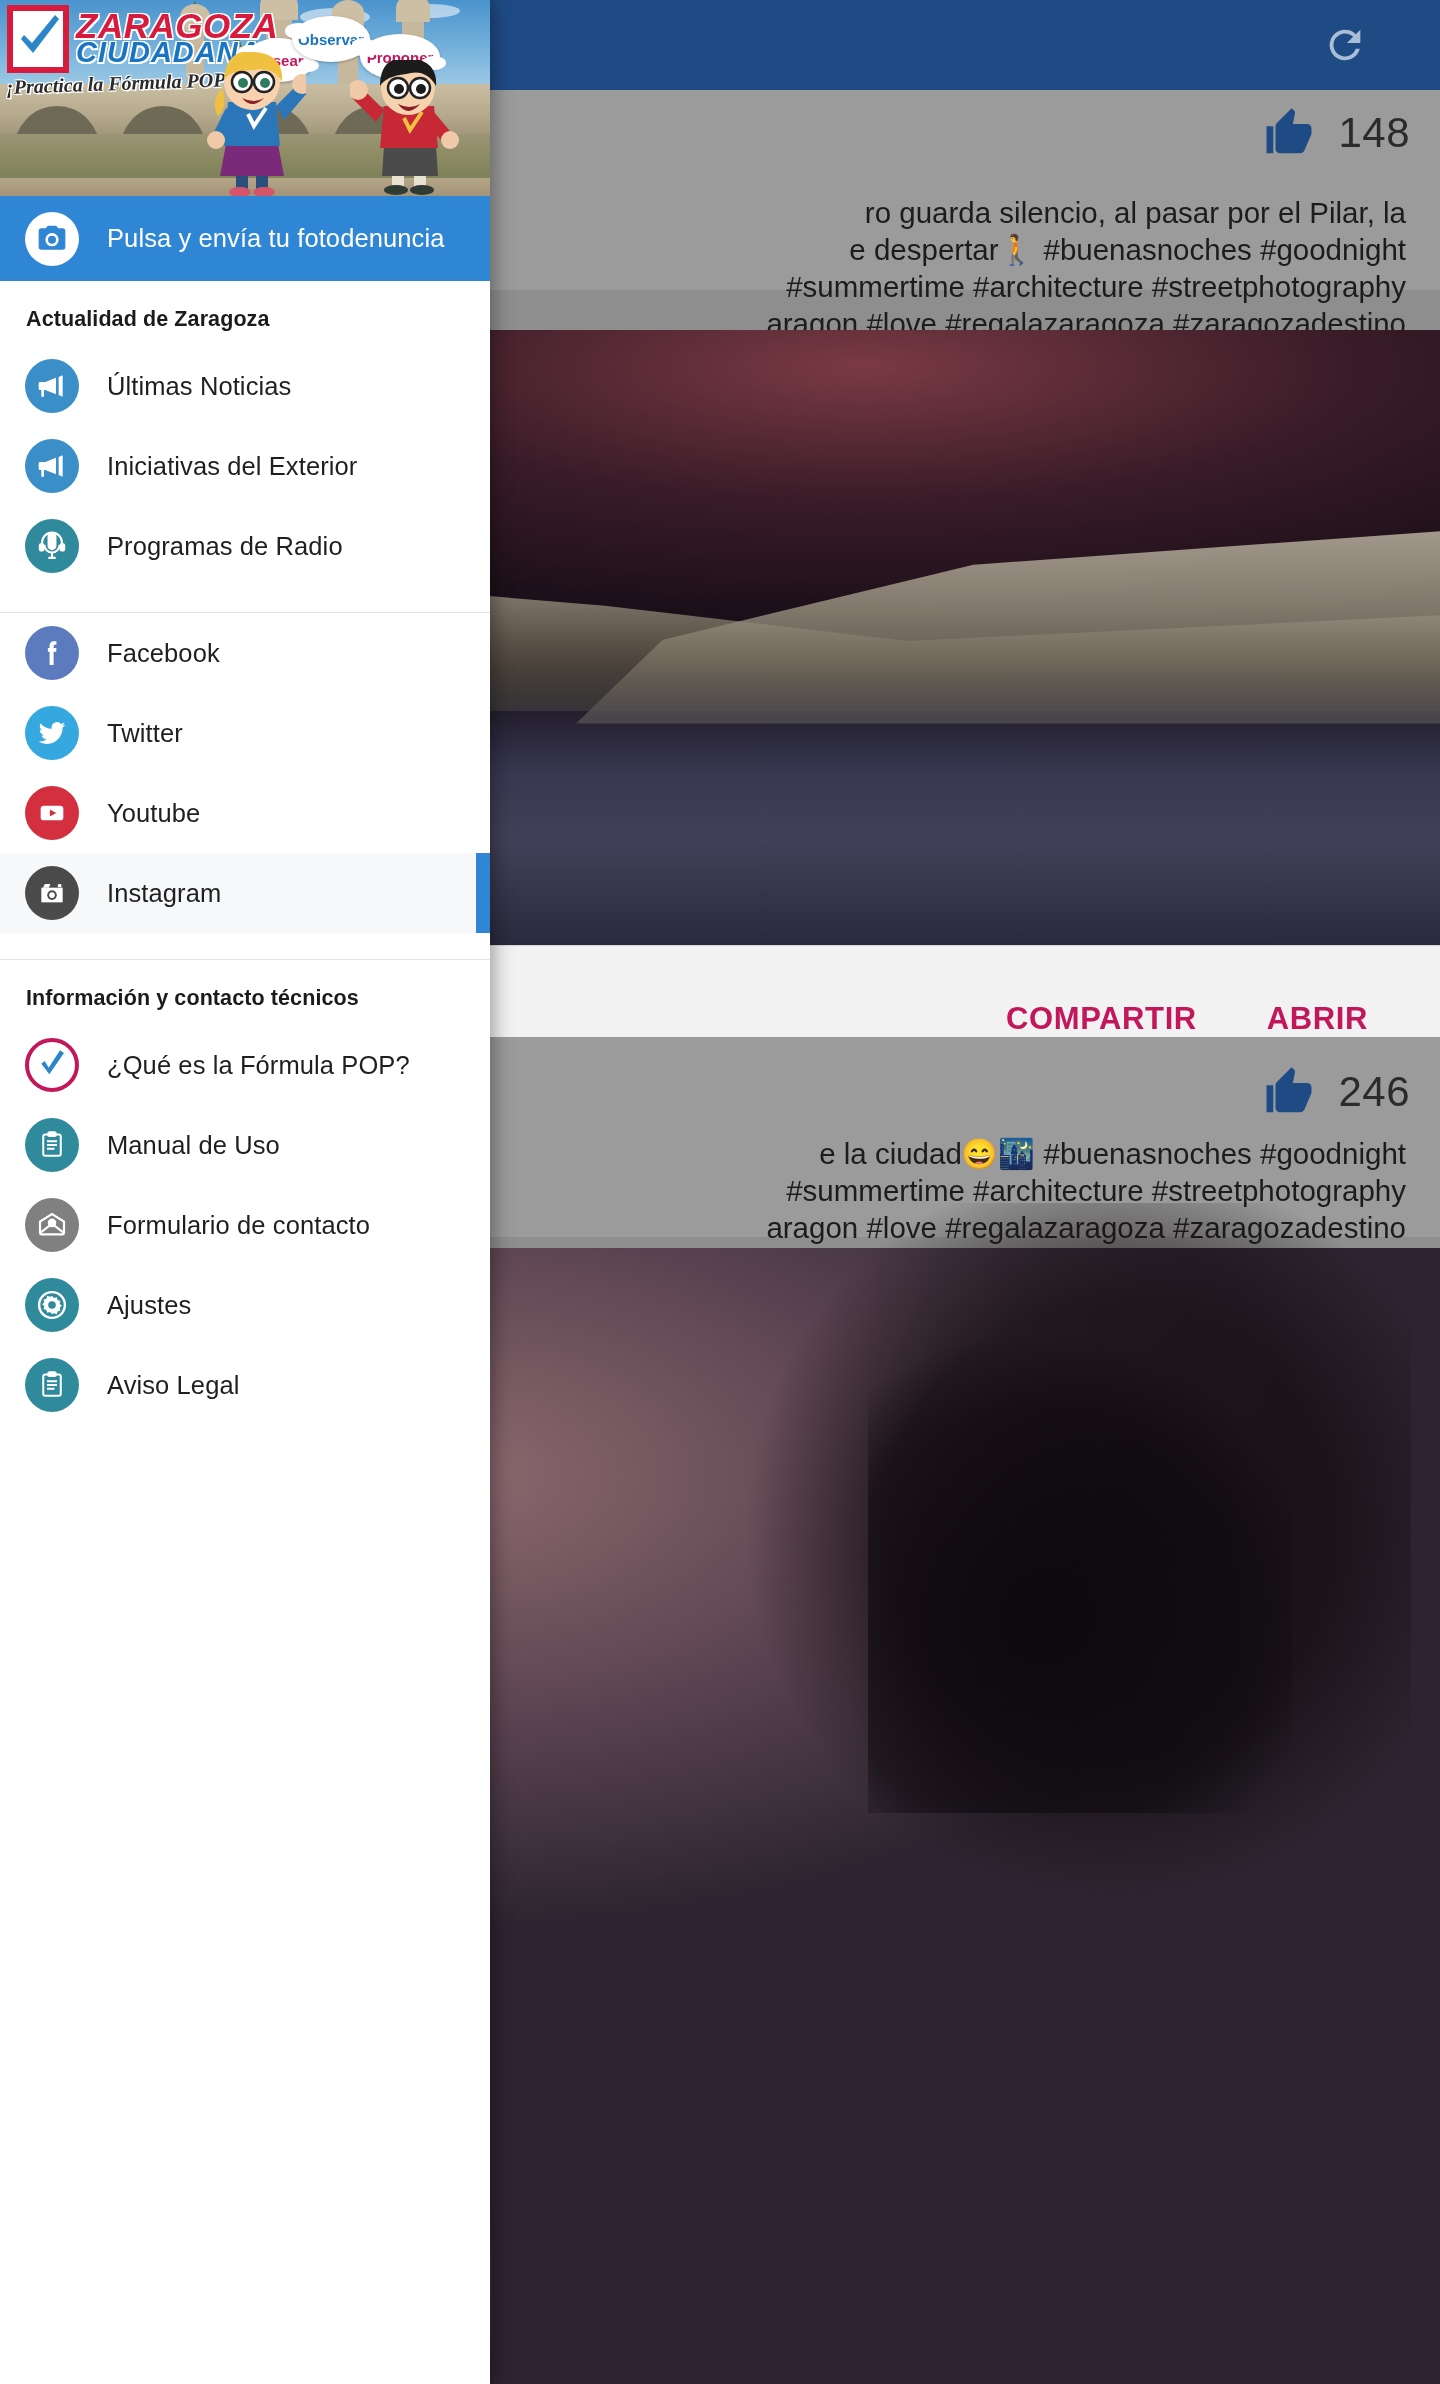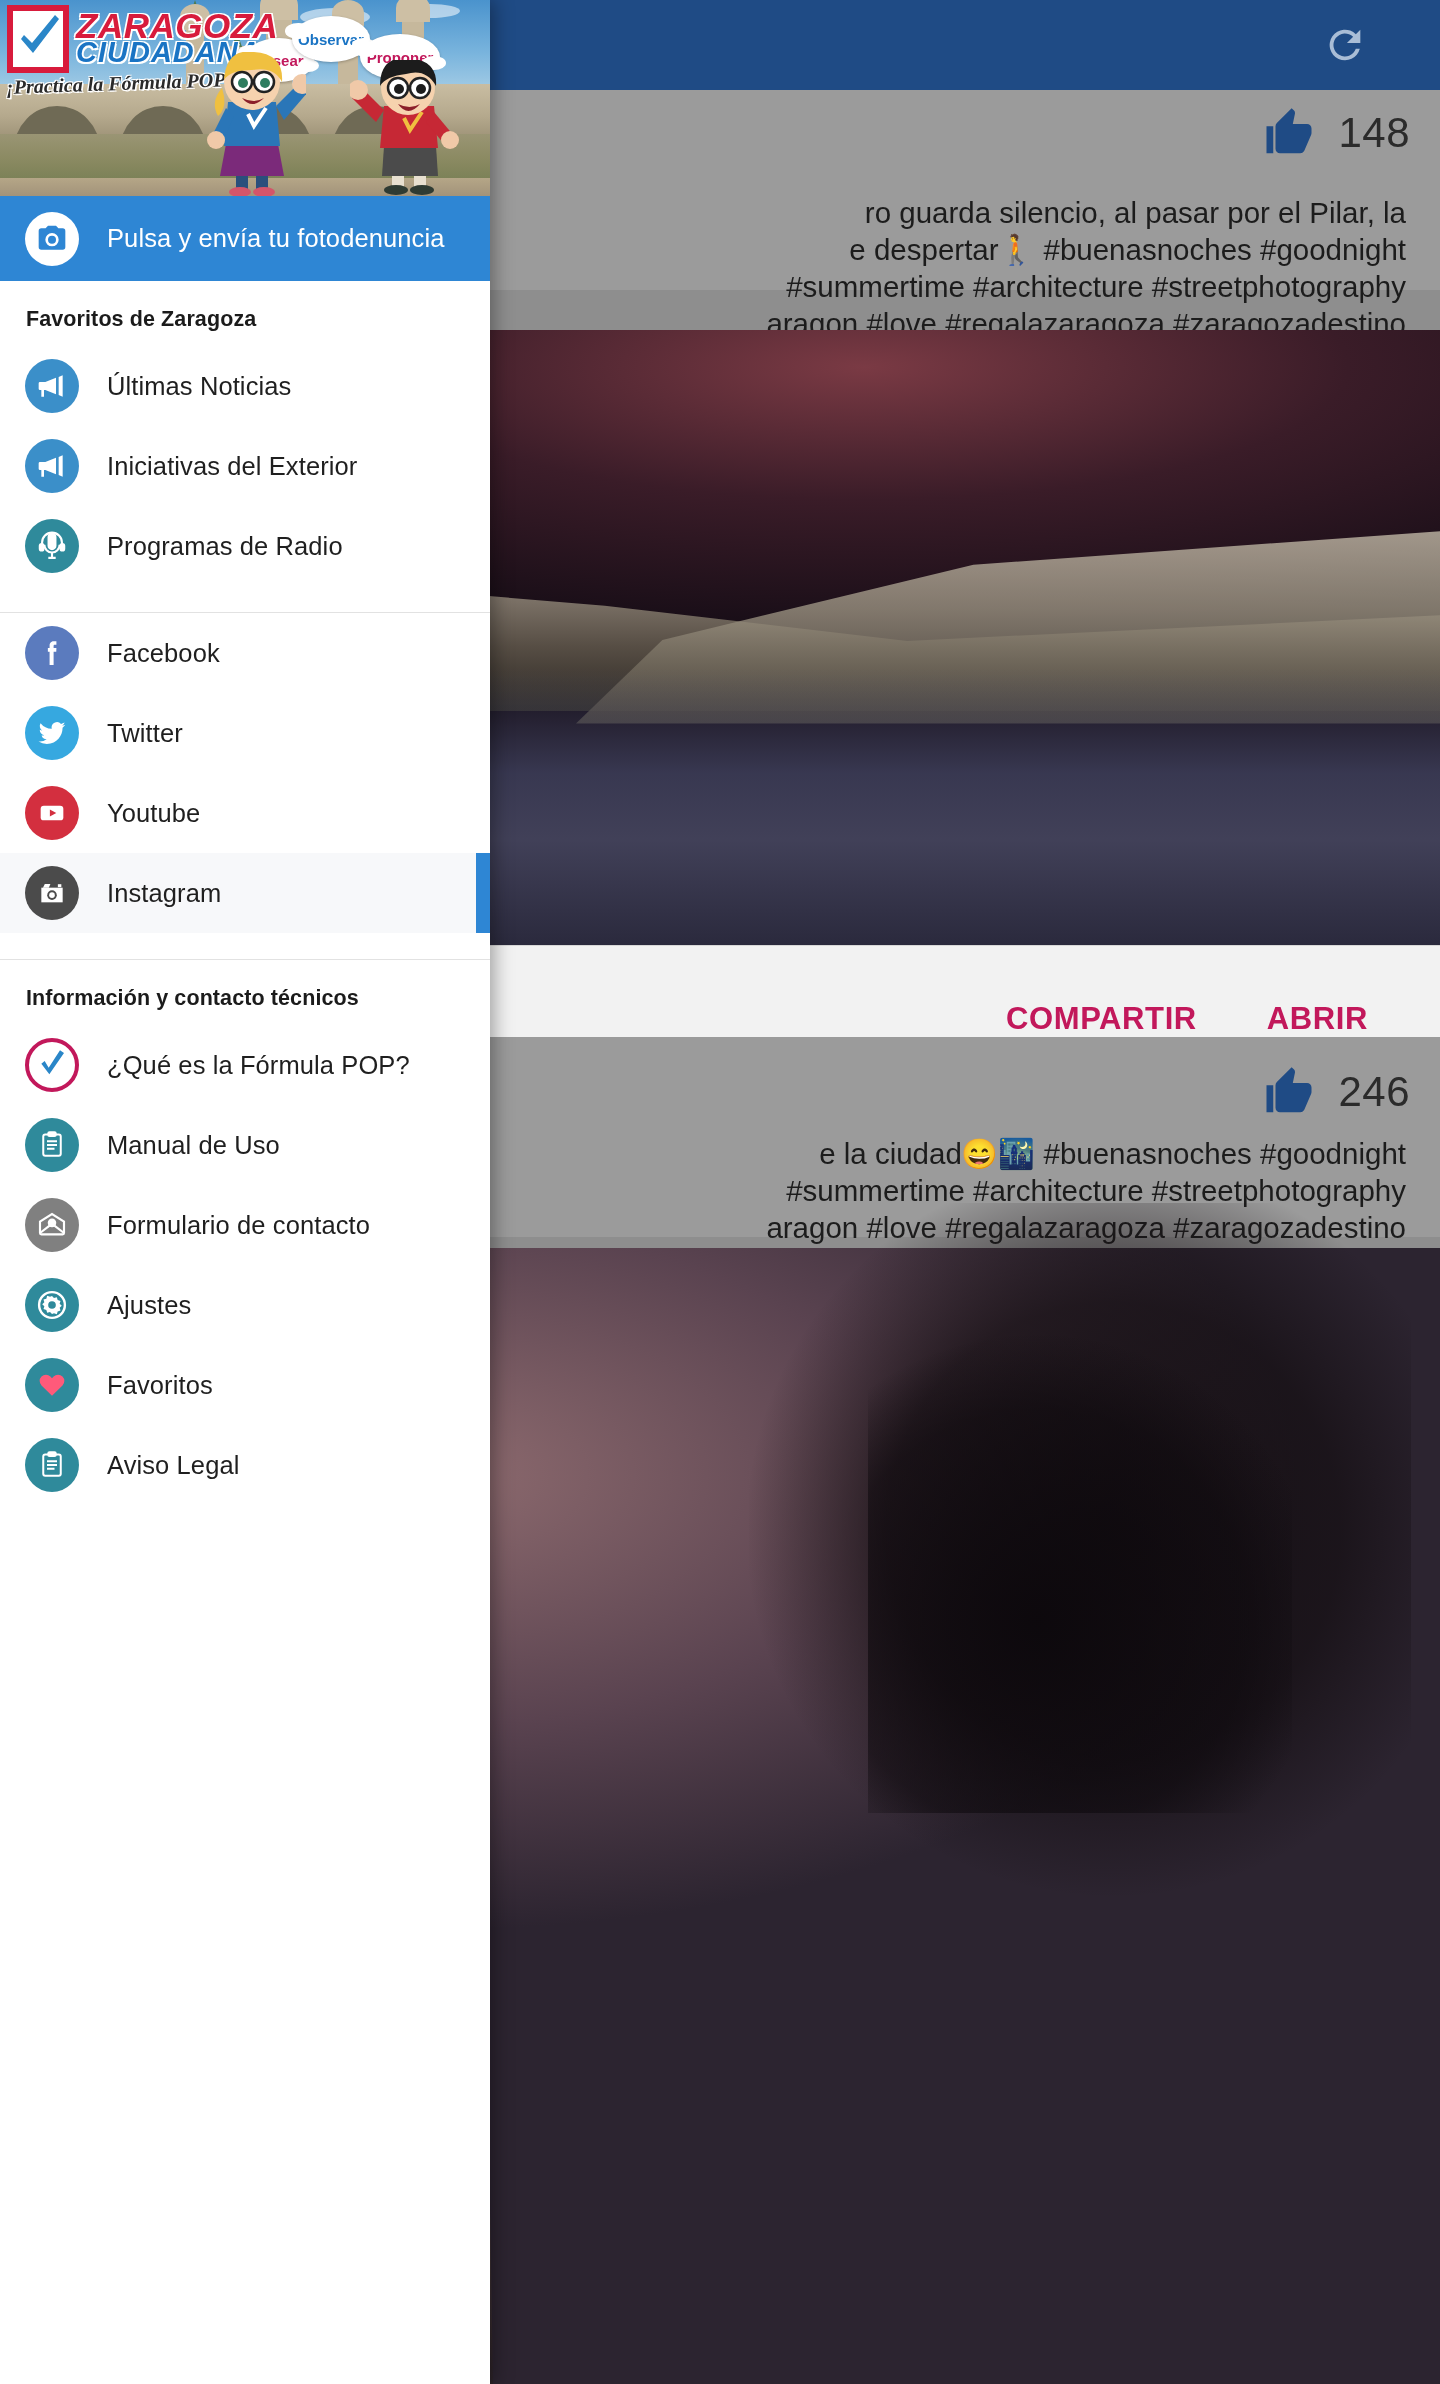--- a/index.html
+++ b/index.html
@@ -362,21 +362,21 @@
     <div class="denuncia">
       <span class="denuncia-icon">
         <svg viewBox="0 0 24 24" fill="currentColor">
             <path d="M9 2 7.2 4H4a2 2 0 0 0-2 2v12a2 2 0 0 0 2 2h16a2 2 0 0 0 2-2V6a2 2 0 0 0-2-2h-3.2L15 2H9zm3 5.5a5 5 0 1 1 0 10 5 5 0 0 1 0-10zm0 2a3 3 0 1 0 0 6 3 3 0 0 0 0-6z"></path>
           </svg>
       </span>
       <span class="denuncia-label">Pulsa y envía tu fotodenuncia</span>
     </div>
 
     <div class="section">
-      <div class="section-title">Favoritos de Zaragoza</div>
+      <div class="section-title">Actualidad de Zaragoza</div>
 
       <div class="menu-item">
         <span class="mi-icon" style="background:#3b8fc9">
           <svg width="32" height="32" viewBox="0 0 24 24" fill="#fff">
               <path d="M20 4v16l-3-1.2V5.2L20 4zM3 9h4l8-3.2v12.4L7 15H6v5H4v-5H3a1 1 0 0 1-1-1v-4a1 1 0 0 1 1-1z"></path>
             </svg>
         </span>
         <span class="mi-label">Últimas Noticias</span>
       </div>
 
@@ -488,28 +488,20 @@
         <span class="mi-icon" style="background:#2f8a9b">
           <svg width="34" height="34" viewBox="0 0 24 24" fill="none" stroke="#fff" stroke-width="1.7">
             <circle cx="12" cy="12" r="9.1"></circle>
             <path d="M12 5.6l1.4 1.5 2-.6.6 2 2 .6-.6 2 1.5 1.4-1.5 1.4.6 2-2 .6-.6 2-2-.6L12 18.4l-1.4-1.5-2 .6-.6-2-2-.6.6-2L5.1 11.5l1.5-1.4-.6-2 2-.6.6-2 2 .6z" fill="#fff" stroke="none"></path>
             <circle cx="12" cy="12" r="2.7" fill="#2f8a9b" stroke="none"></circle>
           </svg>
         </span>
         <span class="mi-label">Ajustes</span>
       </div>
 
-      <div class="menu-item">
-        <span class="mi-icon" style="background:#2f8a9b">
-          <svg width="30" height="30" viewBox="0 0 24 24" fill="#ff5a7a">
-              <path d="M12 20.5 3.6 12.3a5 5 0 0 1 7.1-7.1l1.3 1.3 1.3-1.3a5 5 0 0 1 7.1 7.1z"></path>
-            </svg>
-        </span>
-        <span class="mi-label">Favoritos</span>
-      </div>
 
       <div class="menu-item">
         <span class="mi-icon" style="background:#2f8a9b">
           <svg width="30" height="30" viewBox="0 0 24 24" fill="none" stroke="#fff" stroke-width="1.6">
             <rect x="5" y="3.6" width="14" height="17" rx="1.6"></rect>
             <rect x="9" y="1.8" width="6" height="3" rx="1" fill="#fff"></rect>
             <path d="M8 9h8M8 12h8M8 15h6"></path>
           </svg>
         </span>
         <span class="mi-label">Aviso Legal</span>

